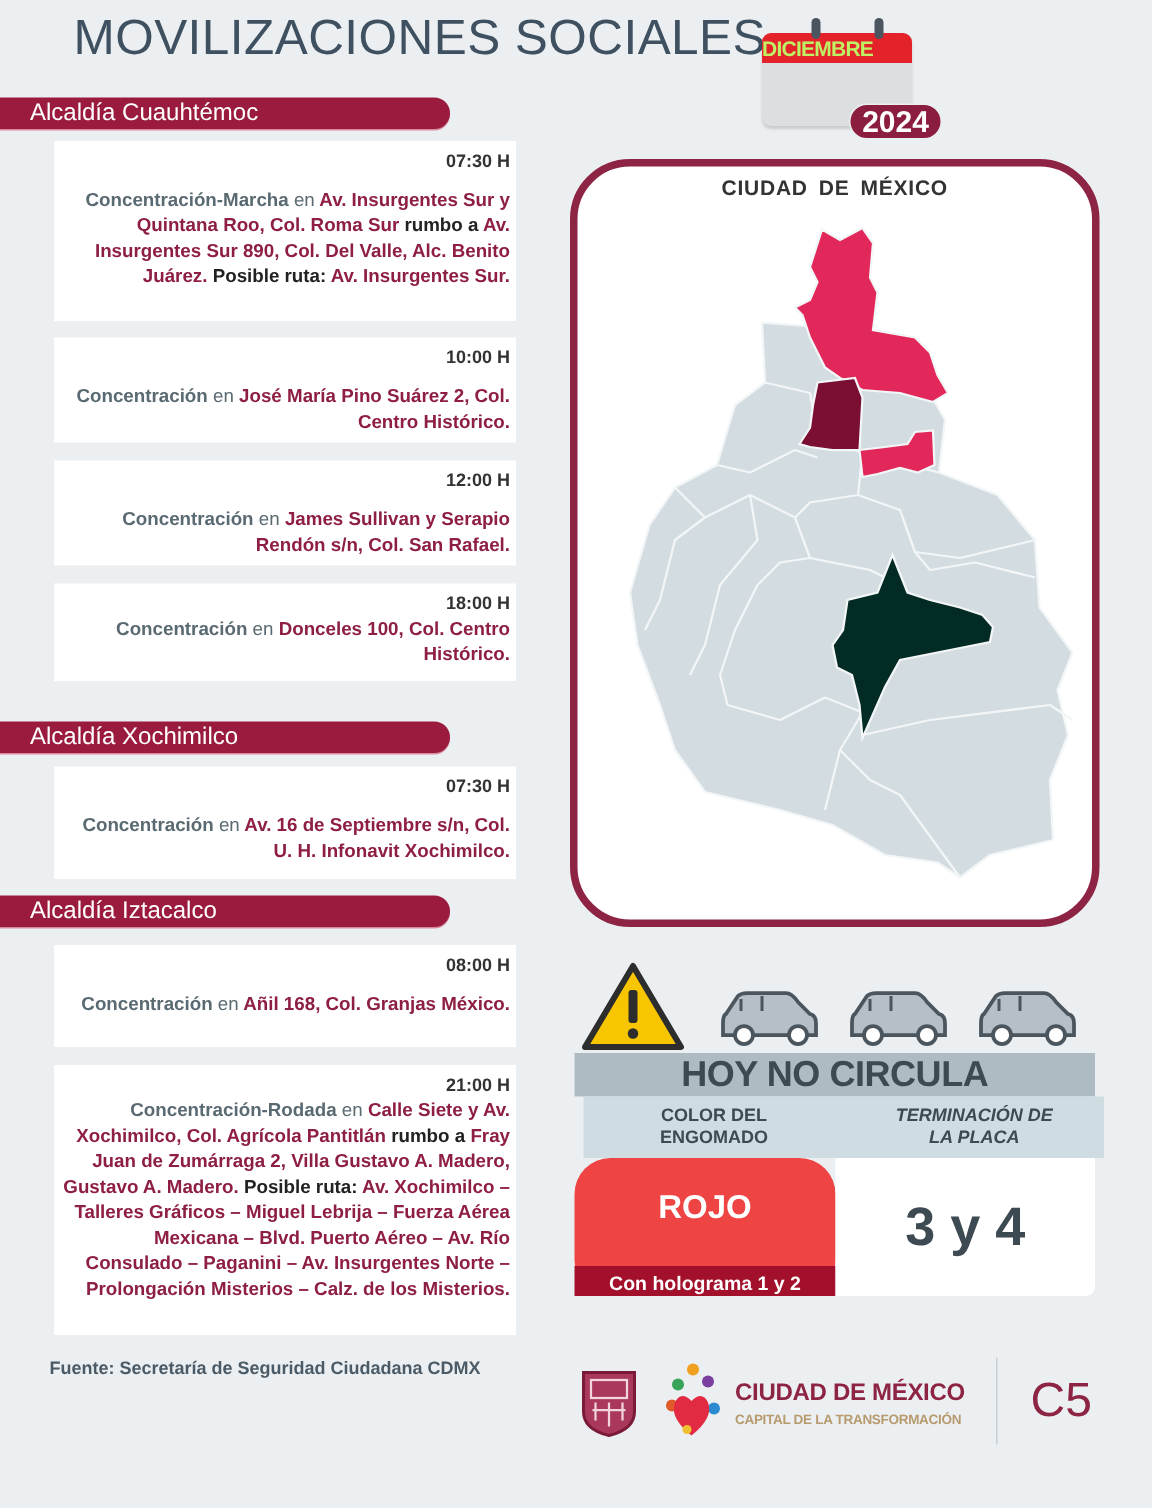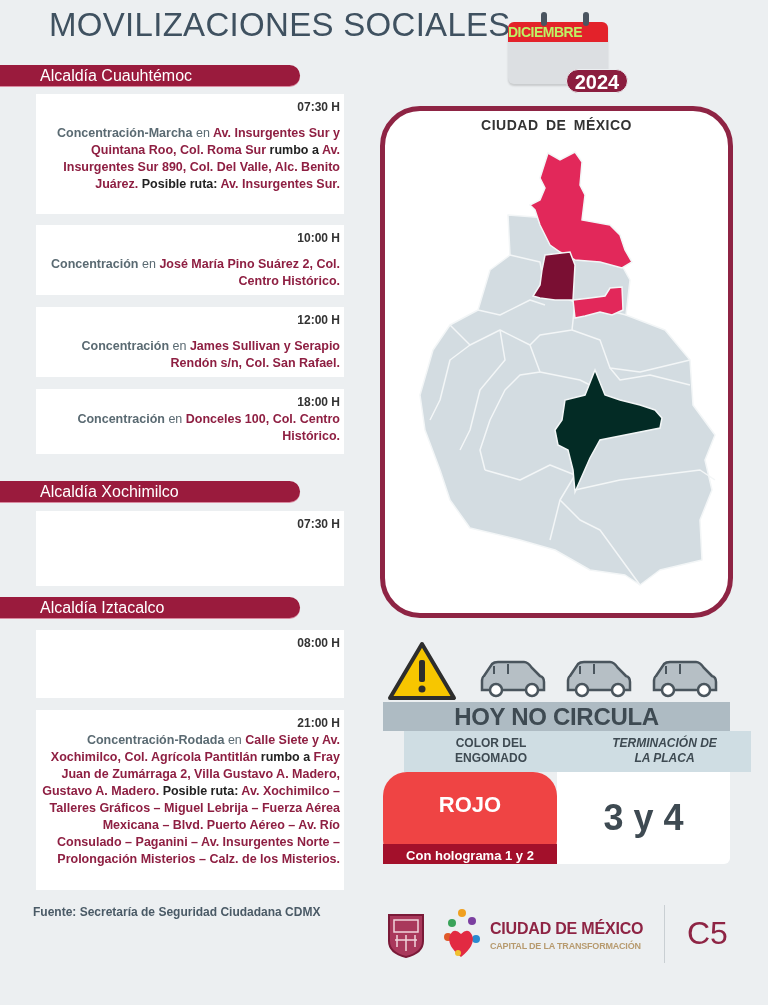--- a/index.html
+++ b/index.html
@@ -18,21 +18,21 @@
   .cal-ring.r1 { left: 33px; } .cal-ring.r2 { left: 75px; }
   .cal-body { position: absolute; left: 0; top: 10px; width: 100px; height: 62px; background: #dcdfe2; border-radius: 6px; box-shadow: 0 2px 2px rgba(0,0,0,0.15); overflow: hidden; }
   .cal-month { height: 20px; background: #e3222a; color: #bef264; font-weight: 700; font-size: 14px; line-height: 21px; letter-spacing: -0.5px; }
   .cal-day { text-align: center; font-size: 28px; font-weight: 700; color: #3f4c56; line-height: 36px; }
   .cal-year { position: absolute; left: 58px; top: 57px; width: 62px; height: 24px; background: #8b1e3f; color: #fff; font-weight: 700; font-size: 20px; border-radius: 12px; text-align: center; line-height: 24px; border: 1px solid #eceff1; }
 
   
   .section-bar {
     position: absolute; left: 0; width: 300px; height: 21px;
     background: #9a1b3d; border-radius: 0 11px 11px 0;
-    color: #fff; font-size: 16px; line-height: 21px; padding-left: 40px;
+    color: #fff; font-size: 16px; line-height: 21px; padding-left: 20px;
     box-shadow: 0 1px 0 #d98aa0;
   }
 
   
   .card {
     position: absolute; left: 36px; width: 308px; background: #fff;
     padding: 5px 4px 4px 4px; font-size: 12.5px; line-height: 17px; font-weight: 700; text-align: right;
   }
   .card .time { color: #333; font-size: 12px; font-weight: 700; margin-bottom: 9px; }
   .card .time.tight { margin-bottom: 0; }
@@ -48,21 +48,21 @@
   .map-frame {
     position: absolute; left: 380px; top: 106px; width: 353px; height: 512px;
     border: 5px solid #8e2444; border-radius: 40px; background: #fff;
   }
   .map-title { position: absolute; top: 6px; left: 0; right: 0; text-align: center; font-weight: 700; font-size: 14px; color: #333; letter-spacing: 0.5px; word-spacing: 3px; }
   .map-svg { position: absolute; left: 0; top: 0; }
 
   
   .hnc-icons { position: absolute; left: 388px; top: 640px; width: 345px; height: 62px; }
   .hnc-header { position: absolute; left: 383px; top: 702px; width: 347px; height: 29px; background: #aebbc3; text-align: center; color: #3e4a52; font-weight: 700; font-size: 24px; line-height: 30px; letter-spacing: -0.3px; }
-  .hnc-sub { position: absolute; left: 404px; top: 731px; width: 347px; height: 41px; background: #cfdde3; }
+  .hnc-sub { position: absolute; left: 389px; top: 731px; width: 347px; height: 41px; background: #cfdde3; }
   .hnc-sub .col { position: absolute; top: 5px; text-align: center; color: #3e4a52; font-weight: 700; font-size: 12px; line-height: 15px; }
   .hnc-sub .col.left { left: 0; width: 174px; }
   .hnc-sub .col.right { left: 174px; width: 173px; font-style: italic; }
   .hnc-red { position: absolute; left: 383px; top: 772px; width: 174px; height: 92px; background: #ef4444; border-radius: 24px; }
   .hnc-red .color-name { position: absolute; top: 20px; left: 0; width: 100%; text-align: center; color: #fff; font-weight: 700; font-size: 22px; }
   .hnc-red .holo { position: absolute; bottom: 0; left: 0; width: 100%; height: 20px; background: #a3102b; color: #fff; text-align: center; font-size: 13px; font-weight: 700; line-height: 24px; }
   .hnc-plate { position: absolute; left: 557px; top: 772px; width: 173px; height: 92px; background: #fff; border-radius: 0 0 6px 0; text-align: center; font-weight: 700; font-size: 36px; color: #3e4a52; line-height: 92px; }
 
   
   .logo-shield { position: absolute; left: 387px; top: 913px; }
@@ -125,26 +125,36 @@
     <span class="c-gray">Concentración</span>
     <span class="c-plain">en</span>
     <span class="c-wine">Donceles 100, Col. Centro Histórico.</span>
   </div>
 </div>
 
 <div class="section-bar" style="top:481px;">Alcaldía Xochimilco</div>
 
 <div class="card" style="top:511px;height:75px;">
   <div class="time">07:30 H</div>
+  <div class="desc">
+    <span class="c-gray">Concentración</span>
+    <span class="c-plain">en</span>
+    <span class="c-wine">Av. 16 de Septiembre s/n, Col. U. H. Infonavit Xochimilco.</span>
+  </div>
 </div>
 
 <div class="section-bar" style="top:597px;">Alcaldía Iztacalco</div>
 
 <div class="card" style="top:630px;height:68px;">
   <div class="time">08:00 H</div>
+  <div class="desc">
+    <span class="c-gray">Concentración</span>
+    <span class="c-plain">en</span>
+    <span class="c-wine">Añil 168, Col. Granjas México.</span>
+  </div>
 </div>
 
 <div class="card" style="top:710px;height:180px;">
   <div class="time tight">21:00 H</div>
   <div class="desc">
     <span class="c-gray">Concentración-Rodada</span>
     <span class="c-plain">en</span>
     <span class="c-wine">Calle Siete y Av. Xochimilco, Col. Agrícola Pantitlán</span>
     <span class="c-dark">rumbo a</span>
     <span class="c-wine">Fray Juan de Zumárraga 2, Villa Gustavo A. Madero, Gustavo A. Madero.</span>

